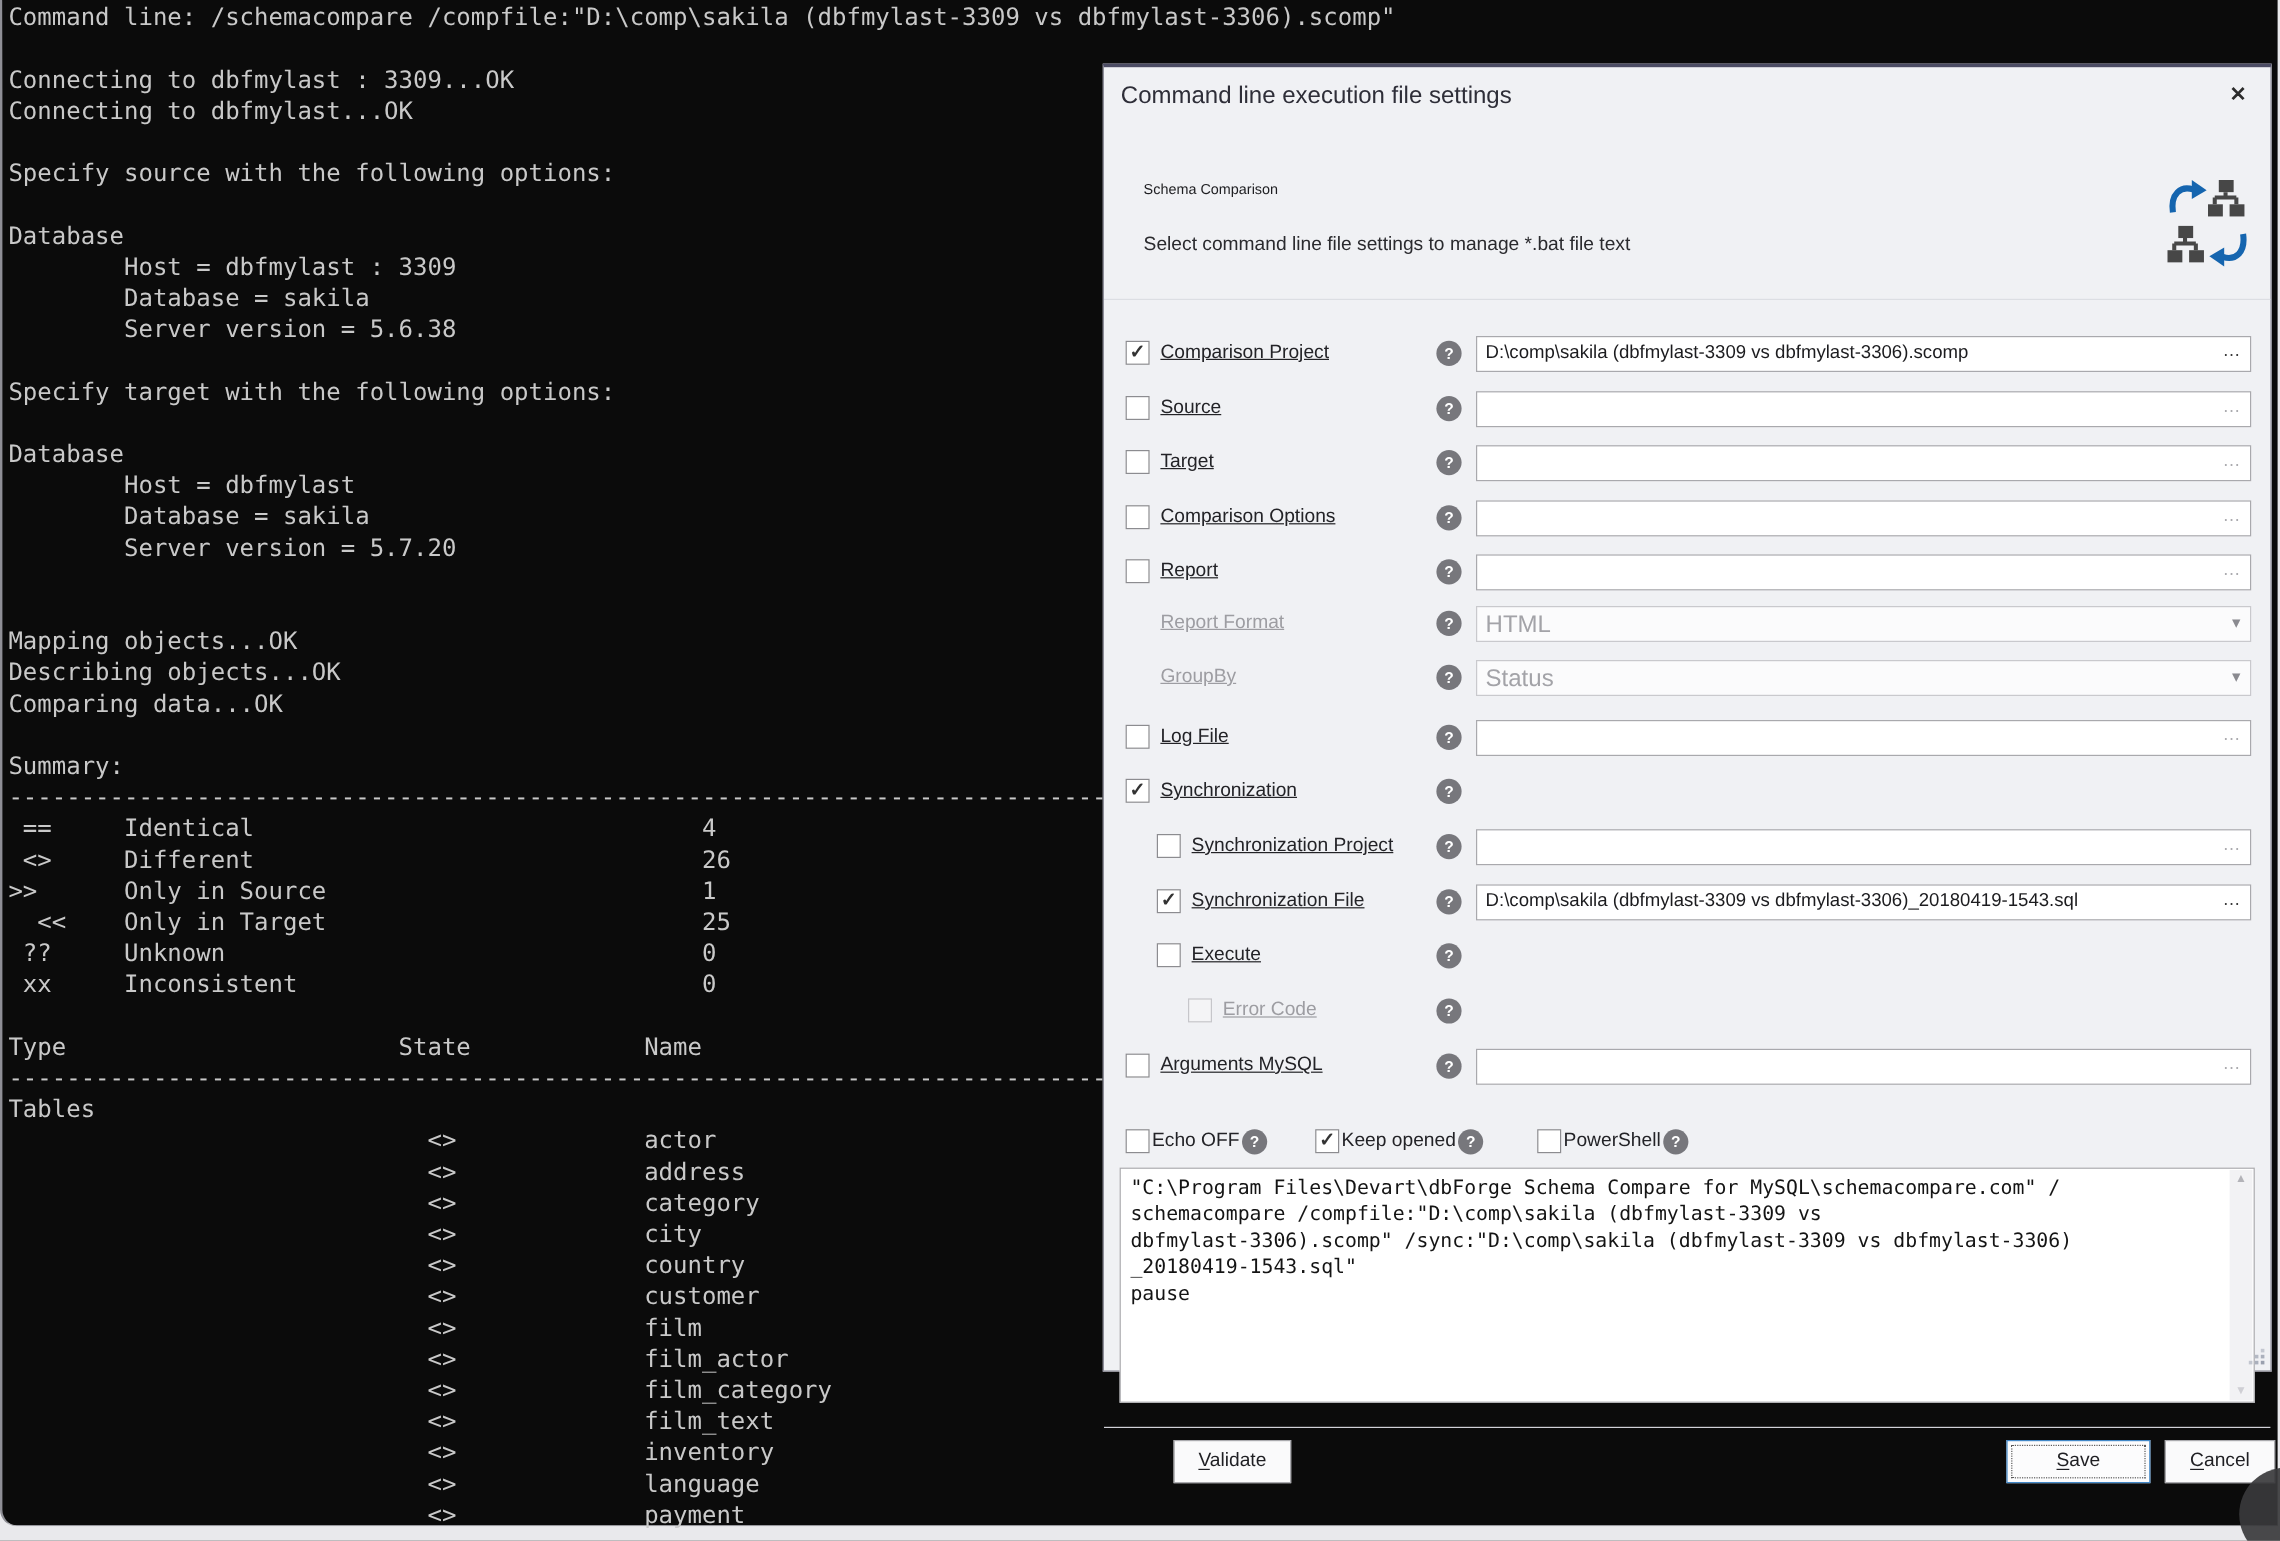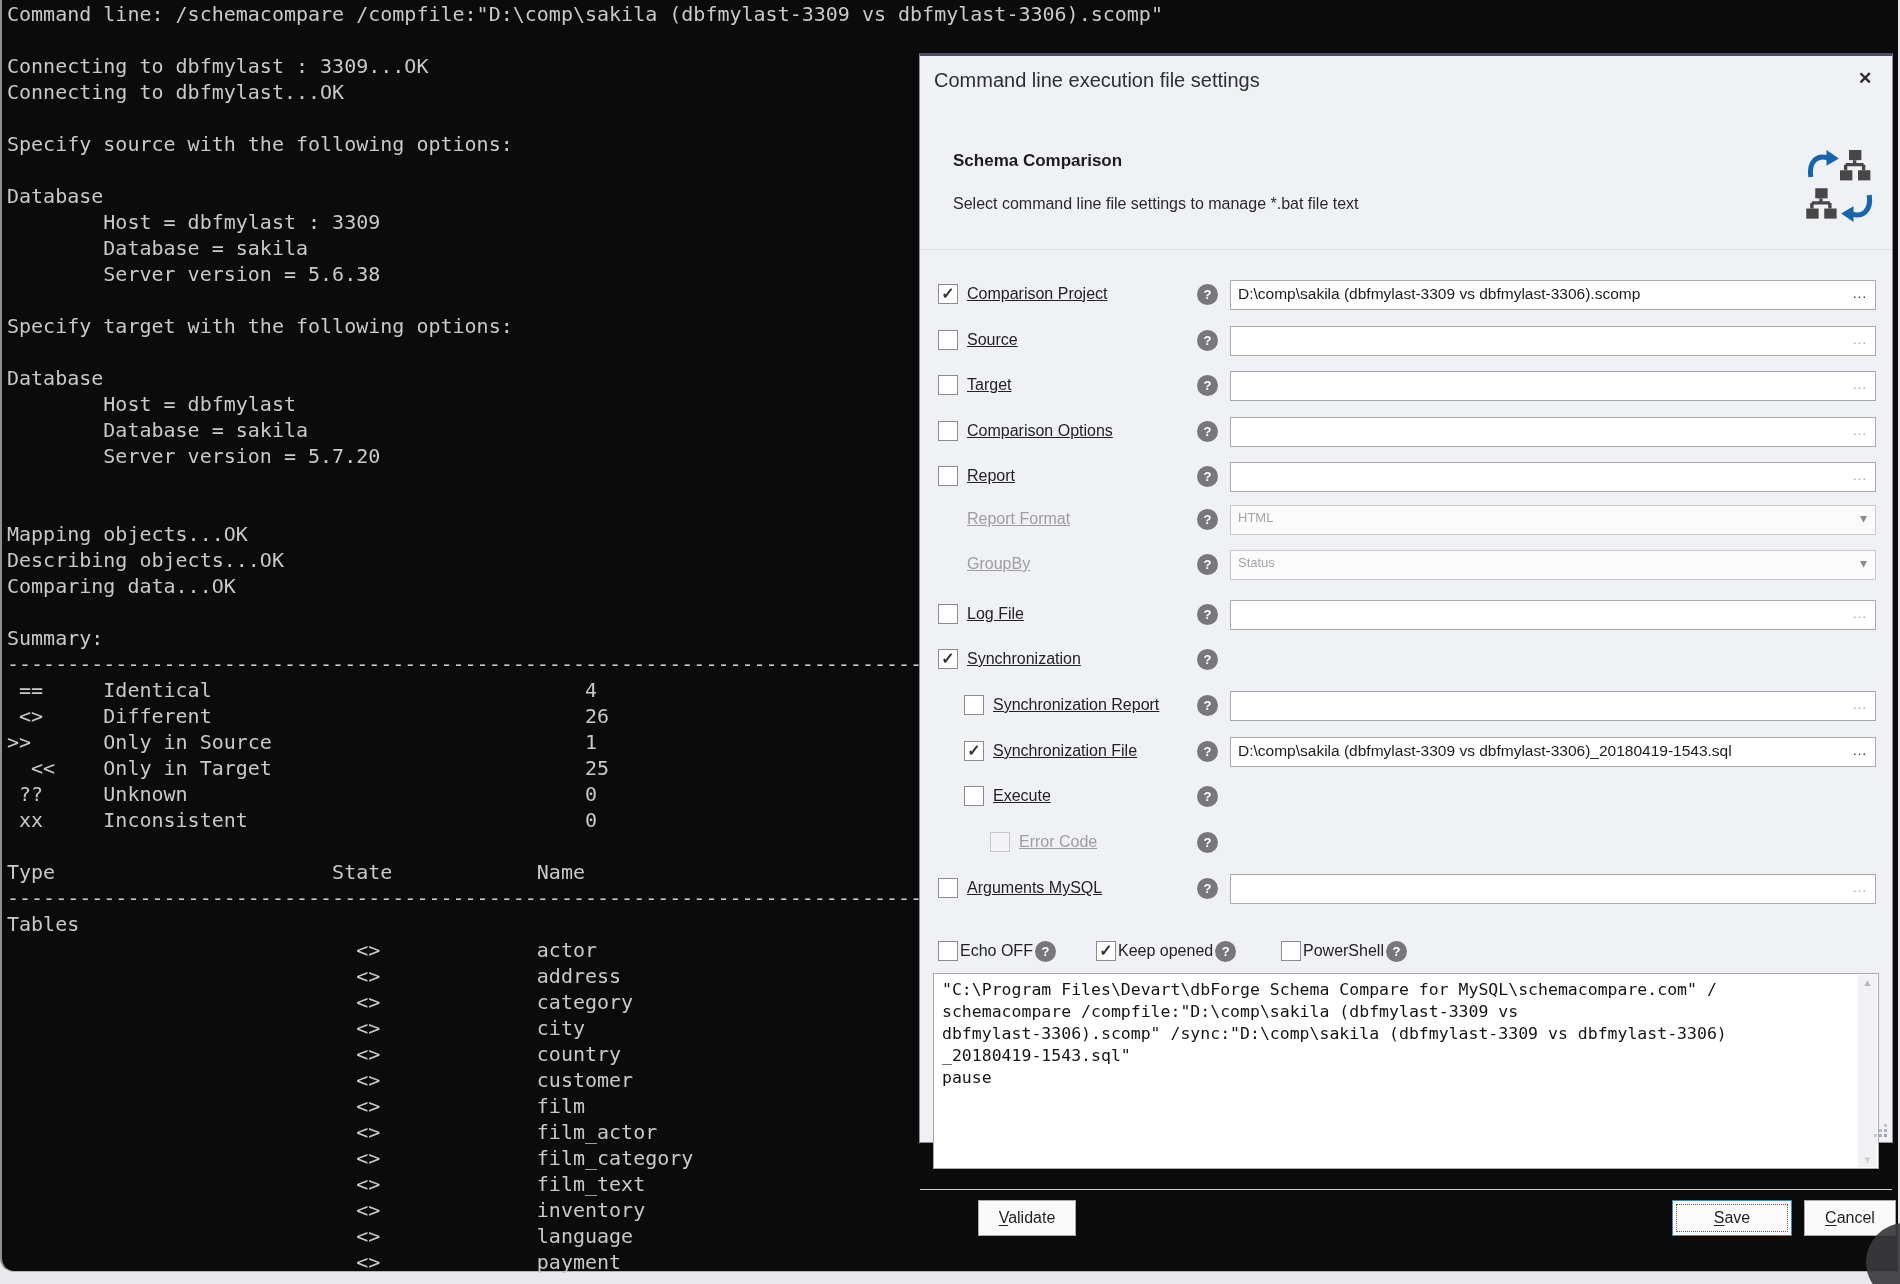--- a/index.html
+++ b/index.html
@@ -13,21 +13,21 @@
            border-bottom-left-radius:14px;box-sizing:border-box;}
   .console pre{margin:0;padding:1px 0 0 5px;font-family:"DejaVu Sans Mono",monospace;
                font-size:20px;line-height:26px;color:#c9c9c9;white-space:pre;}
 
   
   .dialog{position:absolute;left:919px;top:53px;width:974px;height:1090px;background:#f0f1f4;
           border:1px solid #8f8f9b;border-top:3px solid #4c4c64;box-sizing:border-box;padding-left:16px;}
   .dlg-title{position:absolute;left:14px;top:13px;font-size:20px;color:#2e2e38;}
   .dlg-close{position:absolute;right:14px;top:10px;width:26px;height:26px;text-align:center;
              font-size:17px;line-height:26px;color:#2b2b2b;cursor:pointer;font-weight:bold;}
-  .sec-title{position:absolute;left:33px;top:95px;font-size:17px;font-weight:bold;color:#1d1d20;}
+  .sec-title{position:absolute;left:33px;top:95px;font-size:12px;font-weight:normal;color:#1d1d20;}
   .sec-sub{position:absolute;left:33px;top:139px;font-size:16px;color:#2a2a2e;}
   .hdr-icon{position:absolute;right:16px;top:90px;width:72px;height:80px;}
   .hdr-sep{position:absolute;left:0;top:193px;width:100%;height:1px;background:#dcdee3;}
 
   
   .frow{position:absolute;left:0;width:972px;height:32px;}
   .cb{position:absolute;top:5px;width:20px;height:20px;background:#fff;border:1px solid #8c8c90;
       box-sizing:border-box;text-align:center;cursor:pointer;}
   .cb .mark{display:block;font-size:16px;line-height:18px;color:#333;font-weight:bold;}
   .cb.disabled{border-color:#c6c6ca;background:#f4f4f6;}
@@ -38,21 +38,21 @@
         line-height:21px;cursor:pointer;}
   .help.inline{position:static;display:inline-block;vertical-align:middle;}
   .field{position:absolute;left:310px;top:1px;width:646px;height:30px;background:#fff;
          border:1px solid #a9a9ad;box-sizing:border-box;cursor:text;}
   .field .fval{position:absolute;left:7px;top:4px;font-size:15.5px;color:#1c1c1f;white-space:nowrap;
                max-width:600px;overflow:hidden;}
   .field .dots{position:absolute;right:7px;top:3px;font-size:15px;color:#3a3a3a;letter-spacing:1px;cursor:pointer;}
   .field.empty .dots{color:#ababaf;}
   .dd{position:absolute;left:310px;top:1px;width:646px;height:30px;background:#fbfbfc;
       border:1px solid #c9c9cd;box-sizing:border-box;}
-  .dd .fval{position:absolute;left:7px;top:4px;font-size:13px;color:#a3a3a8;}
+  .dd .fval{position:absolute;left:7px;top:4px;font-size:20px;color:#a3a3a8;}
   .dd .arr{position:absolute;right:8px;top:4px;font-size:14px;color:#8a8a90;}
 
   
   .opt-group{position:absolute;top:0;height:32px;display:flex;align-items:center;gap:2px;}
   .opt-group .cb{position:static;}
   .opt-group .olabel{font-size:16px;color:#232327;white-space:nowrap;}
   .bat{position:absolute;left:13px;top:917px;width:946px;height:196px;background:#fff;
        border:1px solid #a9a9ad;box-sizing:border-box;}
   .bat pre{margin:0;padding:5px 26px 0 8px;font-family:"DejaVu Sans Mono",monospace;
            font-size:16.5px;line-height:22px;color:#141414;white-space:pre-wrap;}
@@ -255,21 +255,21 @@
           <span class="mark">✓</span>
         </span>
       <span class="flabel" style="left:47px">Synchronization</span>
       <span class="help">?</span>
     </div>
 
     <div class="frow" style="top:634px">
       <span class="cb" style="left:44px">
           <span class="mark"></span>
         </span>
-      <span class="flabel" style="left:73px">Synchronization Report</span>
+      <span class="flabel" style="left:73px">Synchronization Project</span>
       <span class="help">?</span>
       <div class="field empty">
         <span class="fval"></span>
         <span class="dots">…</span>
       </div>
     </div>
 
     <div class="frow" style="top:680px">
       <span class="cb" style="left:44px">
           <span class="mark">✓</span>

